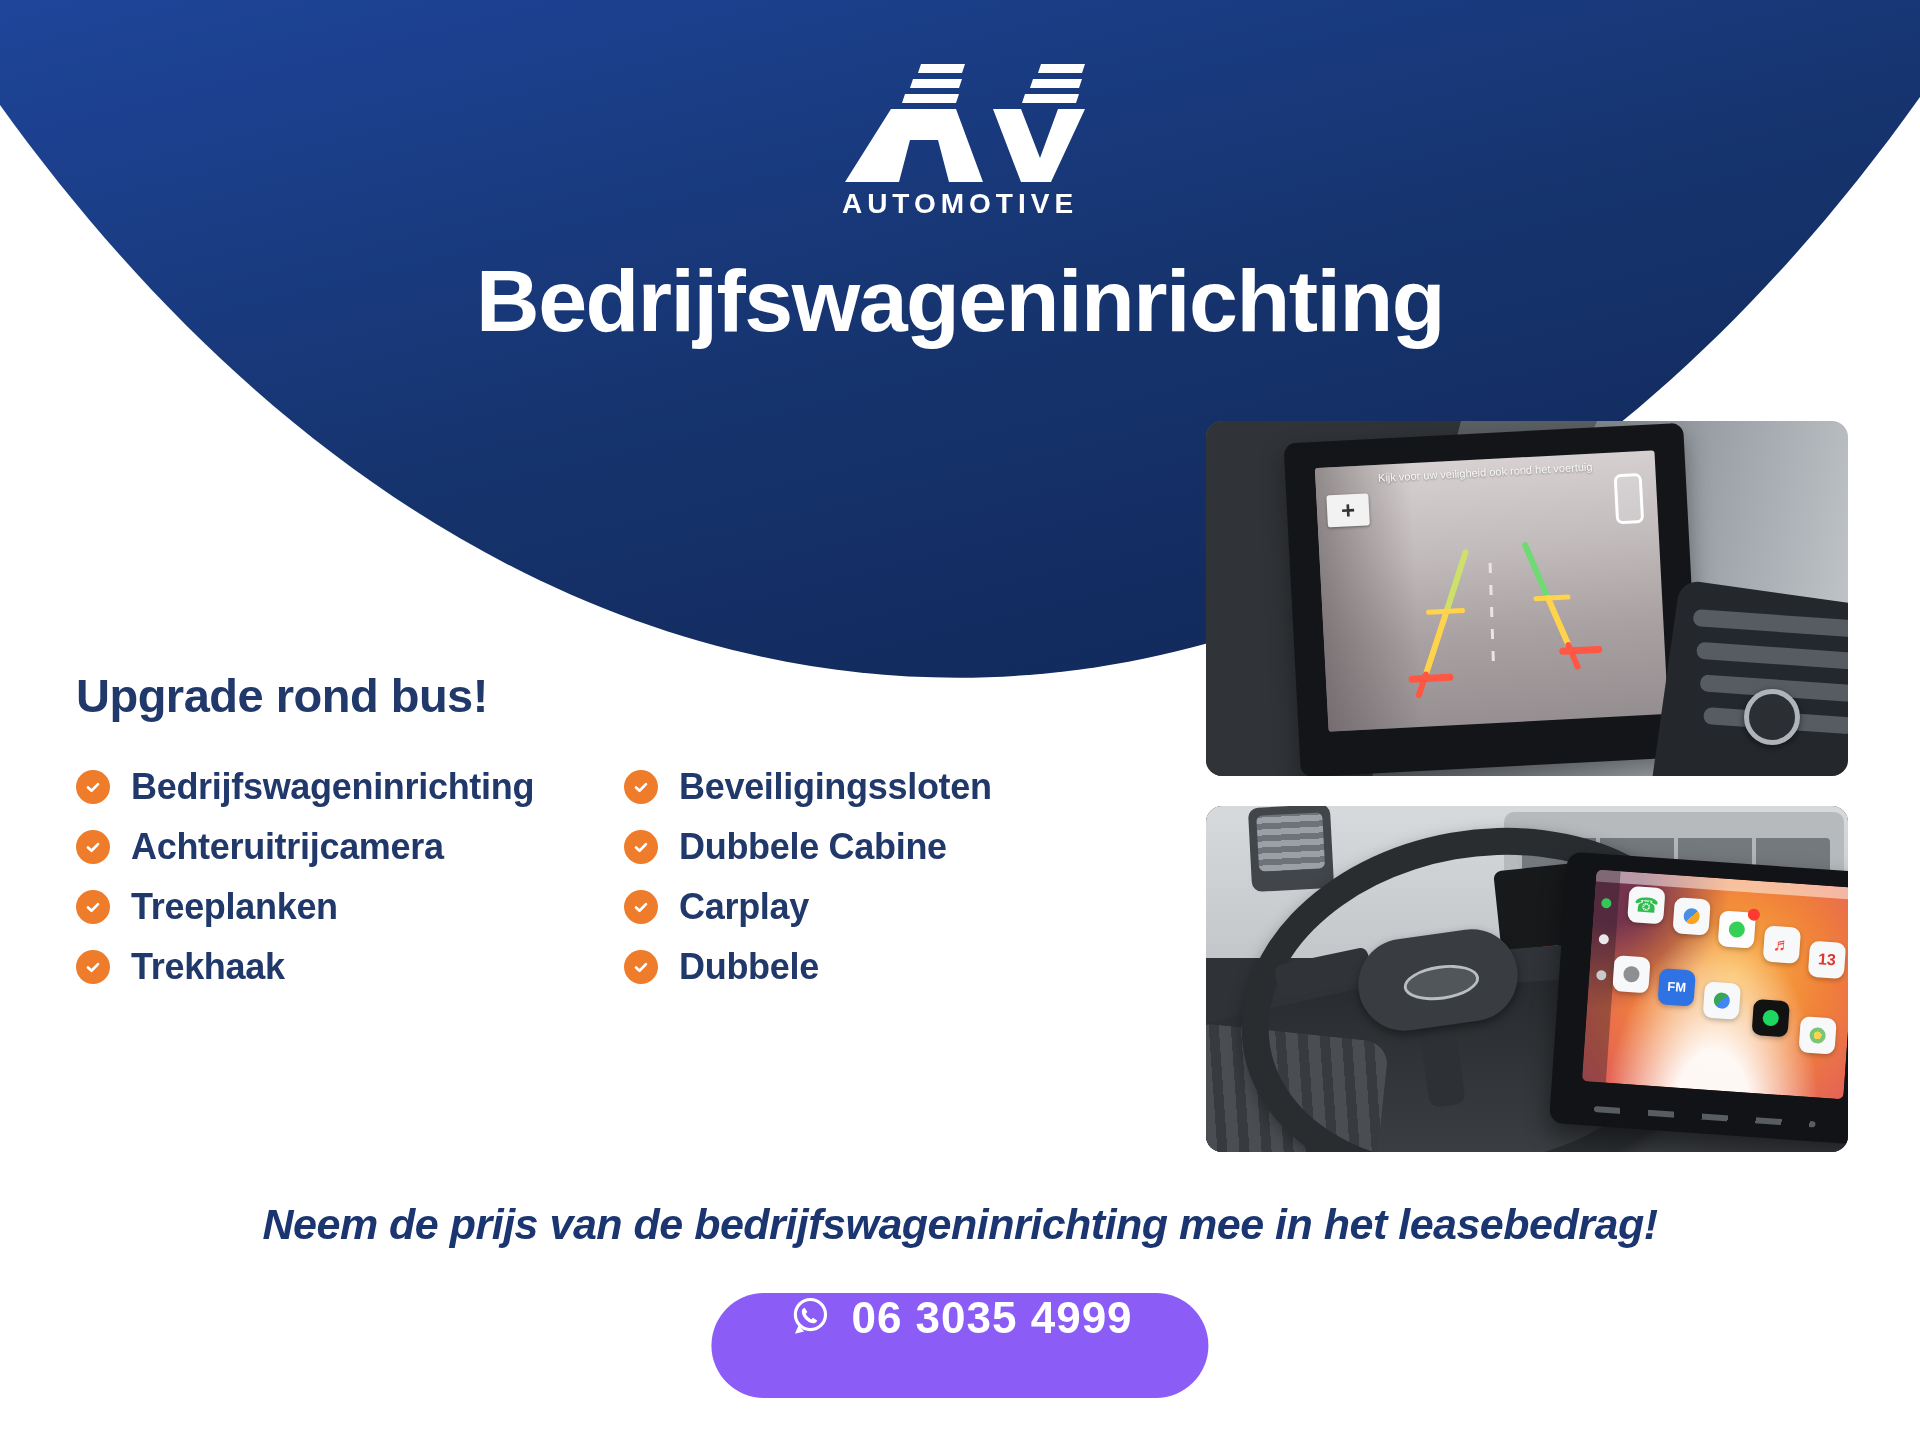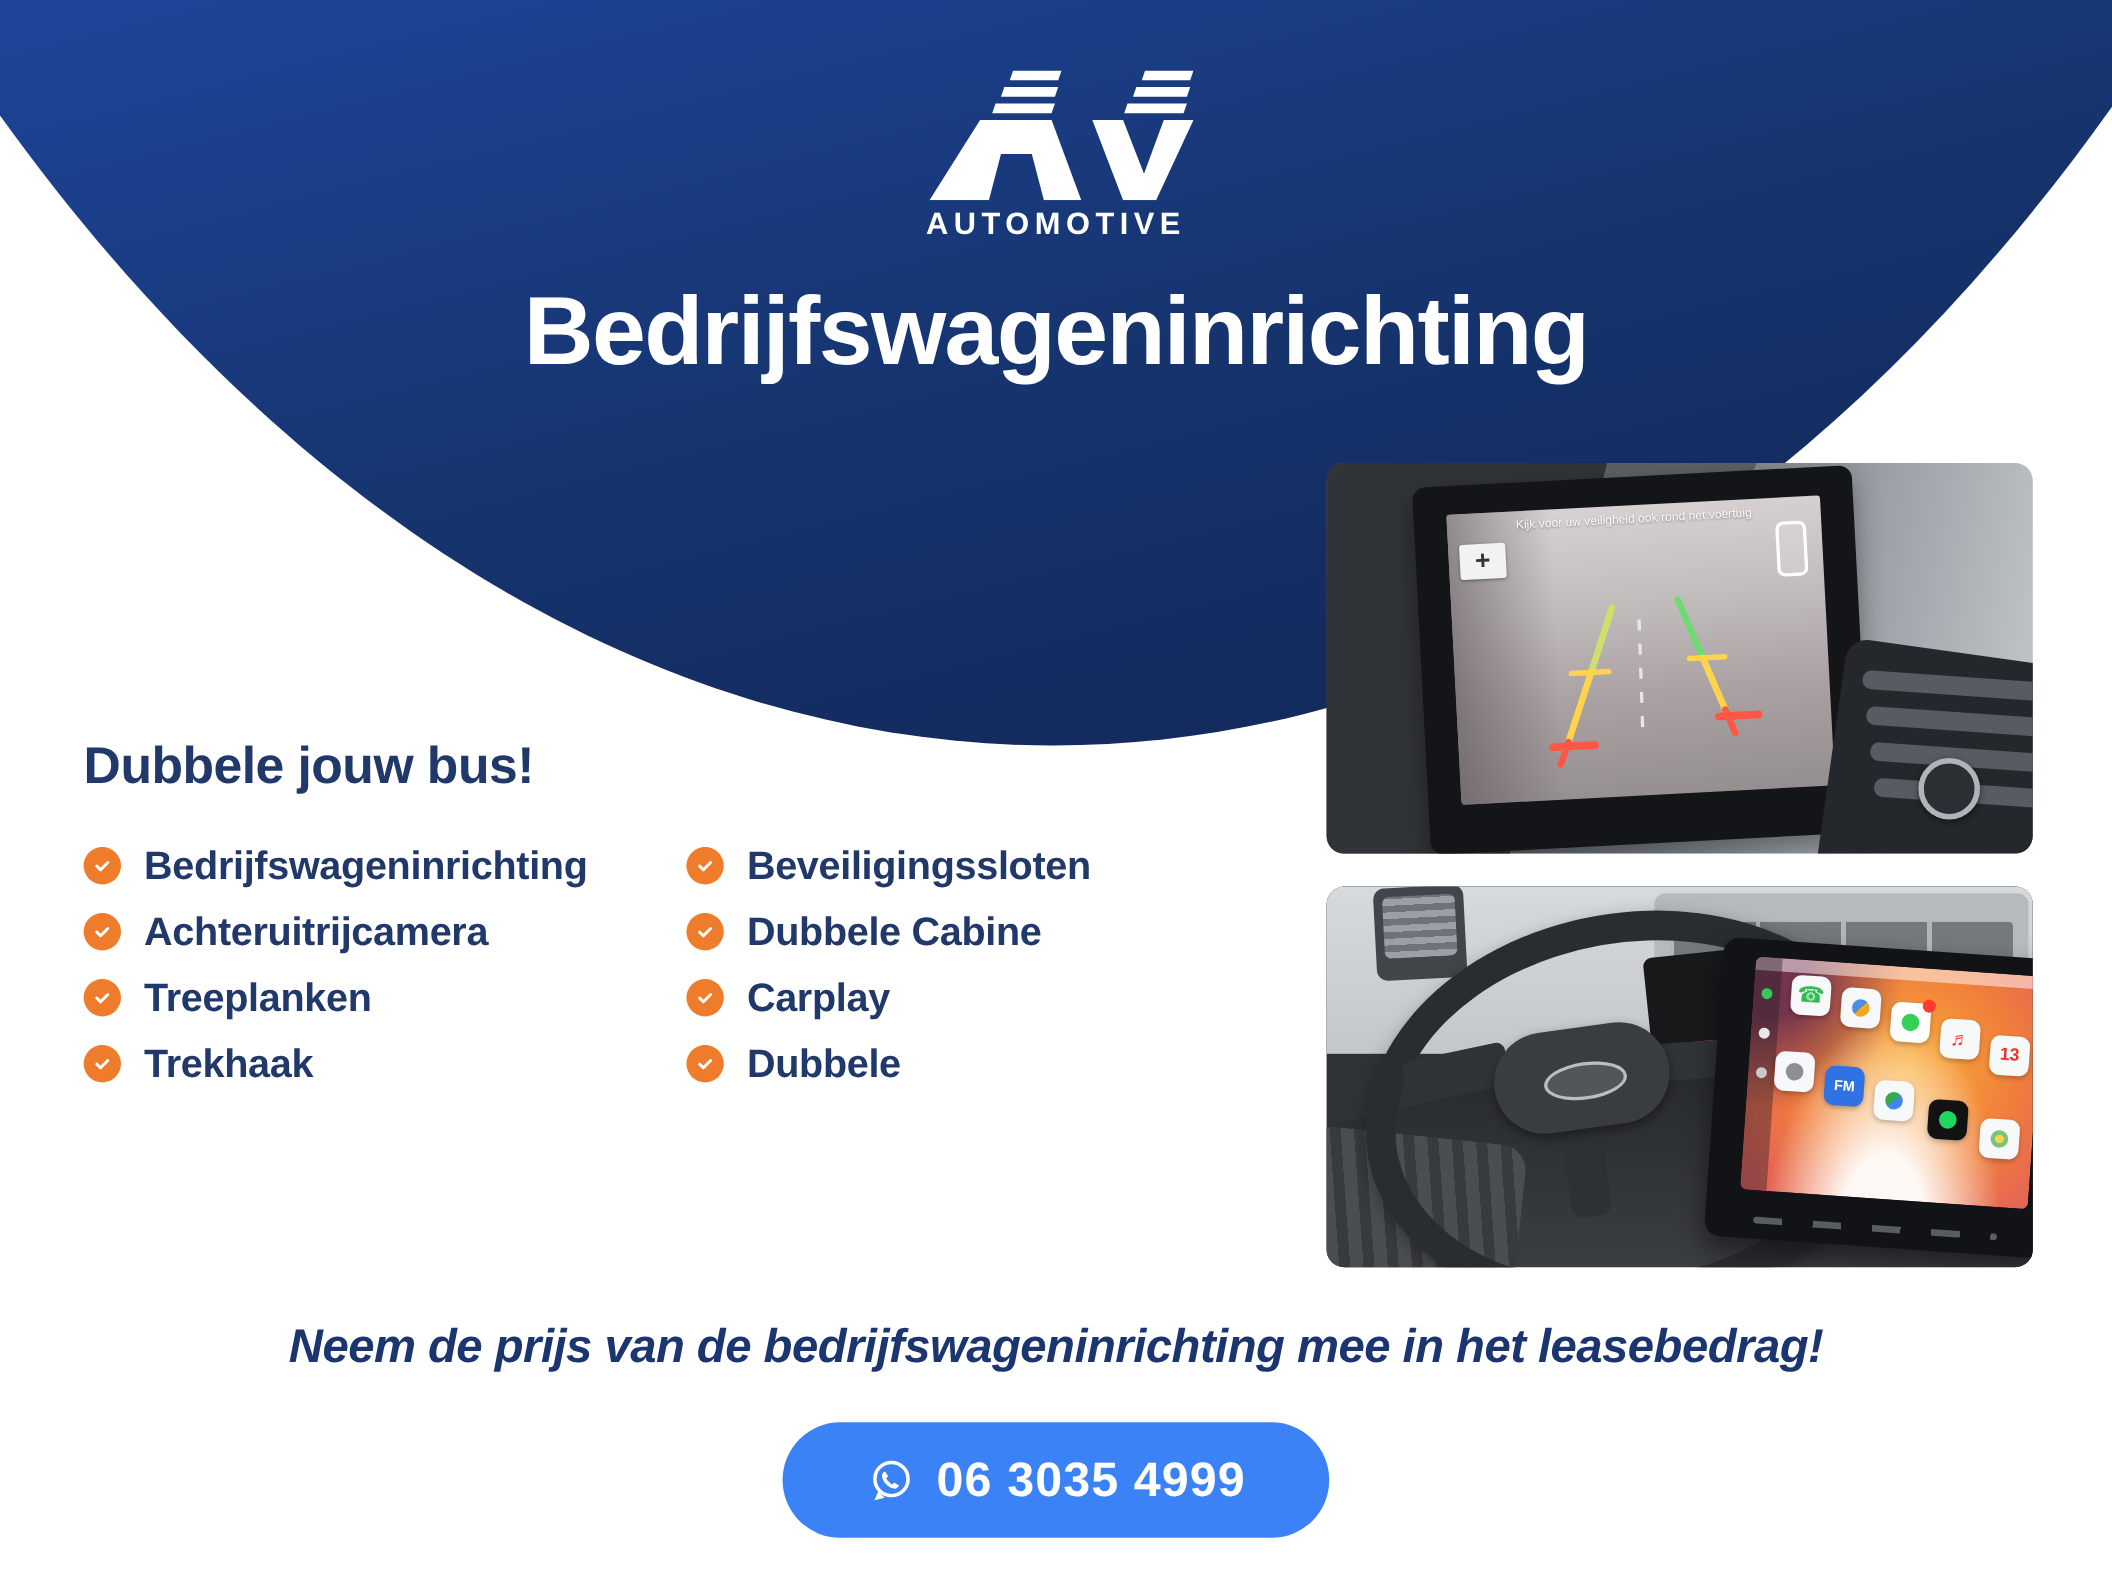--- a/index.html
+++ b/index.html
@@ -100,22 +100,22 @@
   .feature-item{display:flex;align-items:center;}
   .check-icon{width:34px;height:34px;border-radius:50%;background:#ee7c2b;flex:0 0 34px;
               display:flex;align-items:center;justify-content:center;}
   .check-icon svg{width:20px;height:20px;display:block;}
   .feature-label{margin-left:21px;font-size:36px;font-weight:bold;color:#21386b;letter-spacing:-0.3px;}
 
   
   .tagline{position:absolute;left:0;right:0;top:1200px;margin:0;text-align:center;
            font-size:43px;font-weight:bold;font-style:italic;color:#1b3570;letter-spacing:-0.5px;}
   .cta-button{position:absolute;left:50%;top:1293px;transform:translateX(-50%);height:105px;
-              padding:0 76px;border-radius:53px;background:#3b82f6;border:none;cursor:pointer;
-              display:flex;align-items:center;gap:18px;}
+              padding:0 76px;border-radius:53px;background:#8b5cf6;border:none;cursor:pointer;
+              display:flex;align-items:flex-start;gap:18px;}
   .cta-button svg{width:46px;height:46px;display:block;}
   .cta-label{color:#ffffff;font-size:44px;font-weight:bold;letter-spacing:1px;}
 </style>
 </head>
 <body>
 
 <div class="page">
 
   <svg class="hero-curve" width="1920" height="700" viewBox="0 0 1920 700">
     <defs>
@@ -237,21 +237,21 @@
           <span class="app-dot" style="background:#1ed760;"></span>
         </div>
         <div class="app" style="left:214px;top:132px;">
           <span class="app-dot" style="background:radial-gradient(circle,#ffd34d 0 35%,#7cc576 35% 70%,#5aa9e8 70% 100%);"></span>
         </div>
       </div>
       <div class="cw-btnrow"></div>
     </div>
   </div>
 
-  <h2 class="upgrade-heading">Dubbele jouw bus!</h2>
+  <h2 class="upgrade-heading">Upgrade rond bus!</h2>
 
   <div class="feature-col col-1">
     <div class="feature-item">
       <span class="check-icon">
           <svg viewBox="0 0 24 24">
             <path d="M6 12.5 L10.2 16.5 L18 8.5" stroke="#fff" stroke-width="3.2" fill="none" stroke-linecap="round" stroke-linejoin="round"></path>
           </svg>
         </span>
       <span class="feature-label">Bedrijfswageninrichting</span>
     </div>

